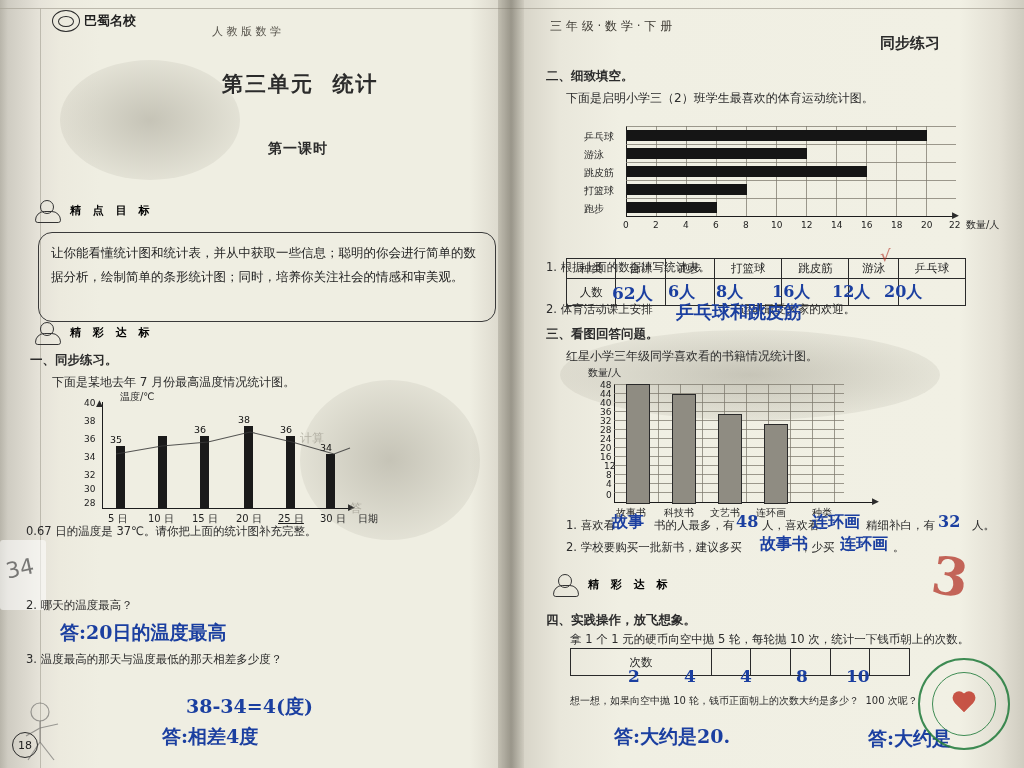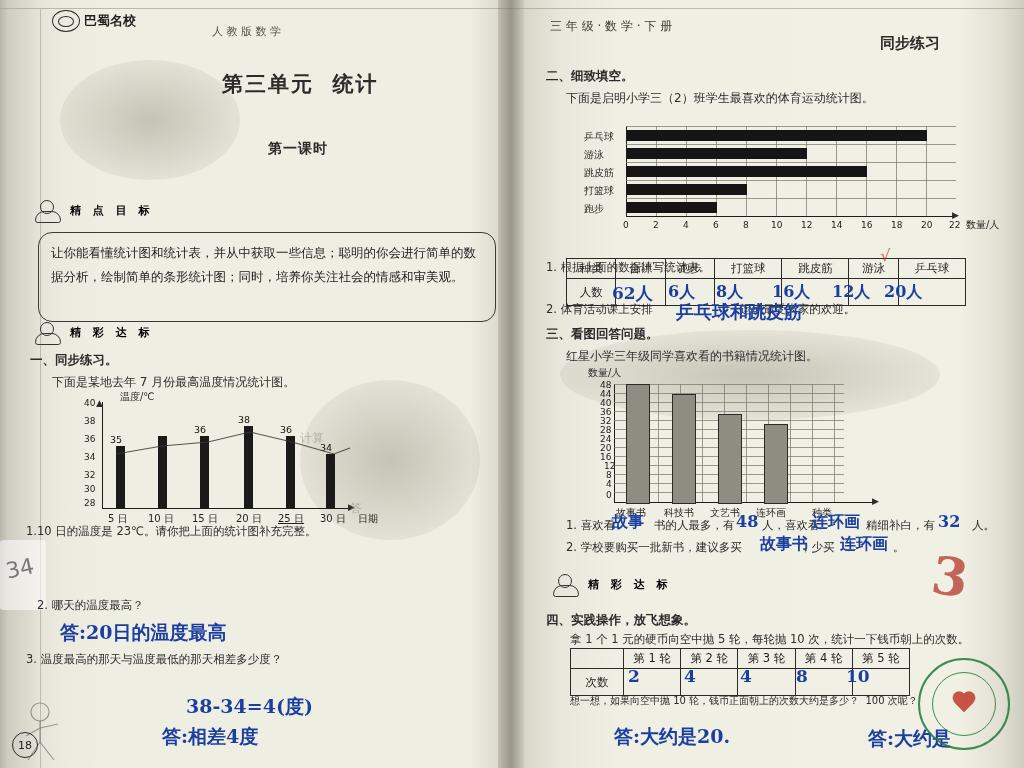--- a/index.html
+++ b/index.html
@@ -180,23 +180,23 @@
     <div class="lbl" style="left:178px;top:120px;">20 日</div>
     <div class="lbl" style="left:220px;top:120px;text-decoration:underline;">25 日</div>
     <div class="lbl" style="left:262px;top:120px;">30 日</div>
     <div class="lbl" style="left:300px;top:120px;">日期</div>
 
     <svg width="330" height="130" style="position:absolute;left:0;top:0;">
       <polyline points="58,62 104,54 150,50 192,40 234,50 276,62 292,56" fill="none" stroke="#3a3a3a" stroke-width="1.1" opacity=".85"></polyline>
     </svg>
   </div>
 
-  <div class="t zh" style="left:26px;top:524px;font-size:11.5px;">1.10 日的温度是 23℃。请你把上面的统计图补充完整。</div>
-
-  <div class="t zh" style="left:26px;top:598px;font-size:11.5px;margin-left:11px;">2. 哪天的温度最高？</div>
+  <div class="t zh" style="left:26px;top:524px;font-size:11.5px;">0.67 日的温度是 37℃。请你把上面的统计图补充完整。</div>
+
+  <div class="t zh" style="left:26px;top:598px;font-size:11.5px;">2. 哪天的温度最高？</div>
   <div class="hw hwbig" style="left:60px;top:620px;">答:20日的温度最高</div>
 
   <div class="t zh" style="left:26px;top:652px;font-size:11.5px;">3. 温度最高的那天与温度最低的那天相差多少度？</div>
   <div class="hw hwbig" style="left:186px;top:694px;">38-34=4(度)</div>
   <div class="hw hwbig" style="left:162px;top:724px;">答:相差4度</div>
 
   <div class="scribble" style="left:6px;top:556px;transform:rotate(-12deg);font-size:22px;color:#2a2a2a;opacity:.6;">34</div>
   <div class="scribble" style="left:300px;top:430px;font-size:12px;">计算</div>
   <div class="scribble" style="left:350px;top:500px;font-size:12px;">答</div>
 
@@ -365,28 +365,20 @@
   <div class="banner" style="left:552px;top:572px;">
     <div class="ic"></div>
     <div class="label zh">精 彩 达 标</div>
   </div>
 
   <div class="t zh b" style="left:546px;top:612px;font-size:12.5px;">四、实践操作，放飞想象。</div>
   <div class="t zh" style="left:570px;top:632px;font-size:11.5px;">拿 1 个 1 元的硬币向空中抛 5 轮，每轮抛 10 次，统计一下钱币朝上的次数。</div>
 
   <table class="grid-t" style="left:570px;top:648px;width:340px;">
     <tbody>
-        <tr>
-      <td style="width:44px;"></td>
-      <td>第 1 轮</td>
-      <td>第 2 轮</td>
-      <td>第 3 轮</td>
-      <td>第 4 轮</td>
-      <td>第 5 轮</td>
-    </tr>
     <tr>
       <td style="height:22px;">次数</td>
       <td></td>
       <td></td>
       <td></td>
       <td></td>
       <td></td>
     </tr>
   </tbody>
     </table>

